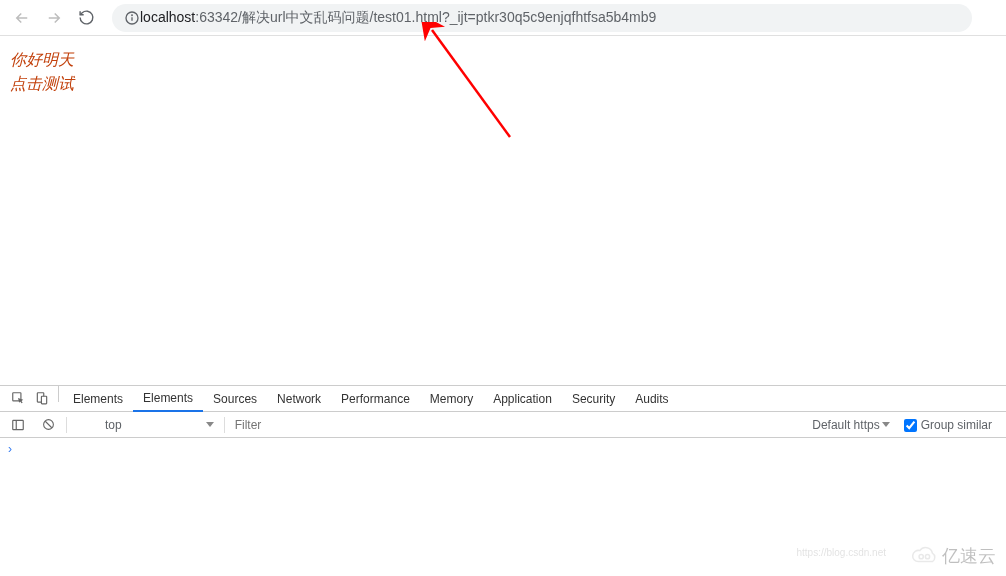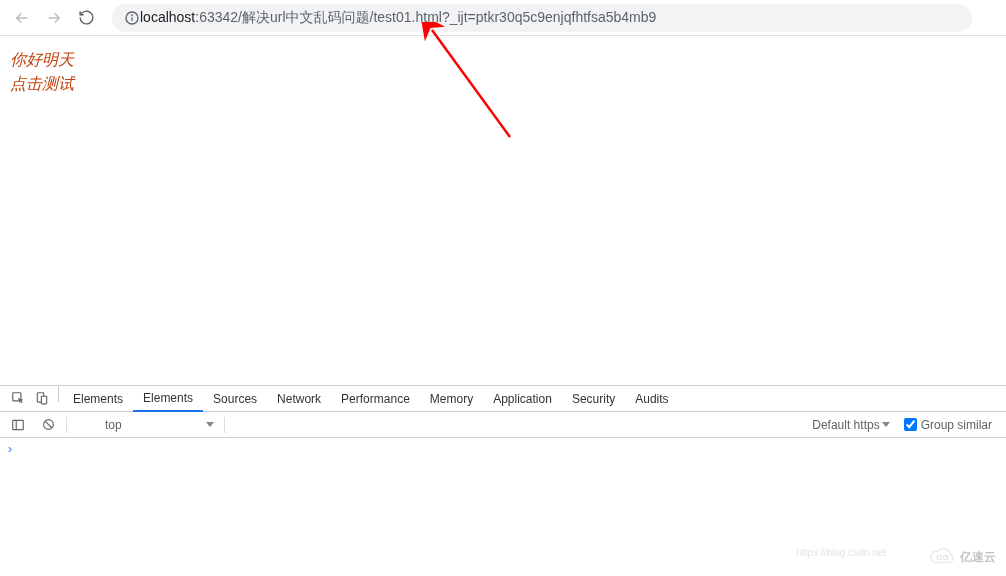--- a/index.html
+++ b/index.html
@@ -24,28 +24,28 @@
     .dt-icon-btn { width: 24px; height: 24px; display: flex; align-items: center; justify-content: center; color: #666; cursor: pointer; }
     .dt-tab { padding: 0 10px; height: 26px; display: flex; align-items: center; cursor: pointer; }
     .dt-tab.active { color: #333; border-bottom: 2px solid #1a73e8; margin-bottom: -1px; }
     .dt-sep { width: 1px; height: 16px; background: #ccc; margin: 0 4px; }
     
     .dt-filter-bar { height: 26px; border-bottom: 1px solid #ccc; display: flex; align-items: center; padding: 0 6px; font-size: 12px; color: #5f6368; gap: 6px; }
     .dt-filter-bar .sel { display: flex; align-items: center; gap: 2px; padding: 0 4px; cursor: pointer; margin-left: 28px; }
     .dt-filter-input { flex: 1; height: 20px; border: none; outline: none; font-size: 12px; color: #333; background: transparent; padding: 0 4px; max-width: 380px; }
     .dt-filter-sep { width: 1px; height: 16px; background: #ddd; }
     .dt-right-controls { margin-left: auto; display: flex; align-items: center; gap: 10px; padding-right: 8px; }
-    .dt-check { display: flex; align-items: center; gap: 4px; }
+    .dt-check { display: flex; align-items: flex-end; gap: 4px; }
     .dt-check input { margin: 0; }
     
     .dt-console { flex: 1; padding: 4px 8px; font-family: Menlo, Consolas, monospace; font-size: 12px; color: #367cf1; }
     .dt-prompt { color: #367cf1; }
     
     .watermark-text { position: absolute; bottom: 18px; right: 120px; font-size: 10px; color: rgba(0,0,0,0.12); }
-    .watermark-logo { position: absolute; bottom: 8px; right: 10px; display: flex; align-items: center; gap: 4px; color: rgba(0,0,0,0.25); font-size: 12px; font-weight: bold; }
+    .watermark-logo { position: absolute; bottom: 8px; right: 10px; display: flex; align-items: center; gap: 4px; color: rgba(0,0,0,0.25); font-size: 18px; font-weight: normal; }
     .watermark-logo svg { opacity: 0.35; }
     
     svg { display: block; }
     .tri-down { width: 0; height: 0; border-left: 4px solid transparent; border-right: 4px solid transparent; border-top: 5px solid #888; display: inline-block; }
   </style>
 </head>
 <body>
 
 <div class="toolbar">
   <div class="nav-btn disabled">
@@ -131,20 +131,21 @@
           <line x1="6" y1="6" x2="18" y2="18"></line>
         </svg>
     </div>
     <div class="dt-filter-sep"></div>
     <div class="sel">
       <span>top</span>
       <span style="width:80px"></span>
       <span class="tri-down"></span>
     </div>
     <div class="dt-filter-sep"></div>
+    <input class="dt-filter-input" placeholder="Filter" style="">
     <div class="dt-right-controls">
       <div class="sel">
         <span>Default https</span>
         <span class="tri-down"></span>
       </div>
       <label class="dt-check">
         <input type="checkbox" checked="" style="">
         <span>Group similar</span>
       </label>
     </div>

